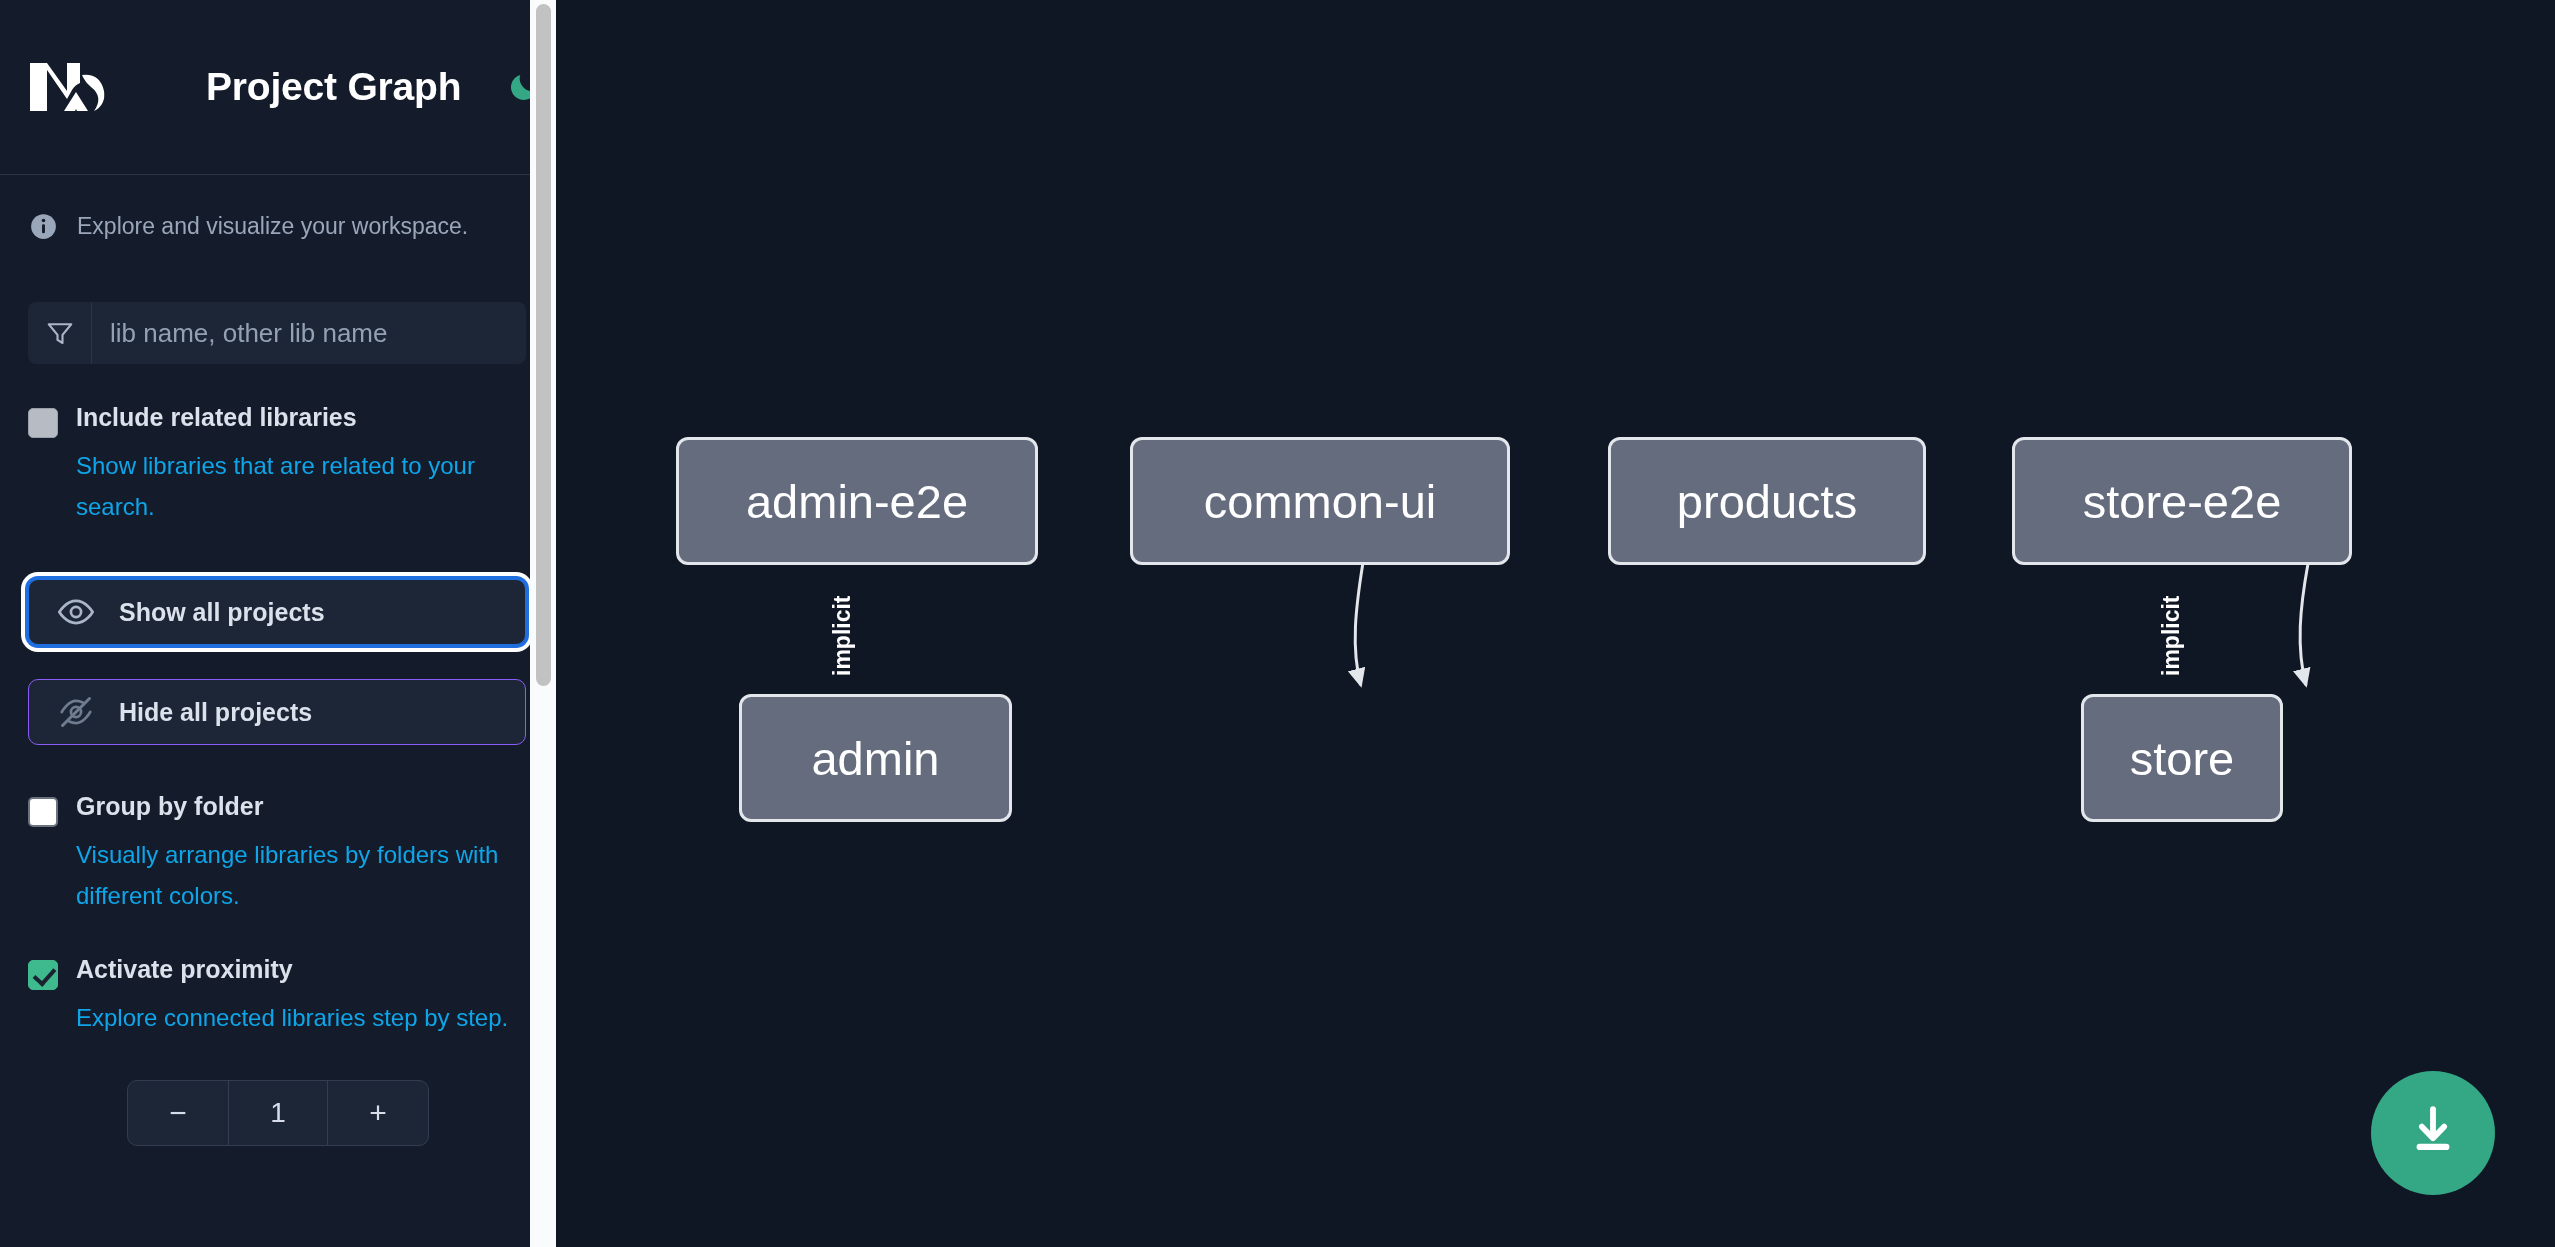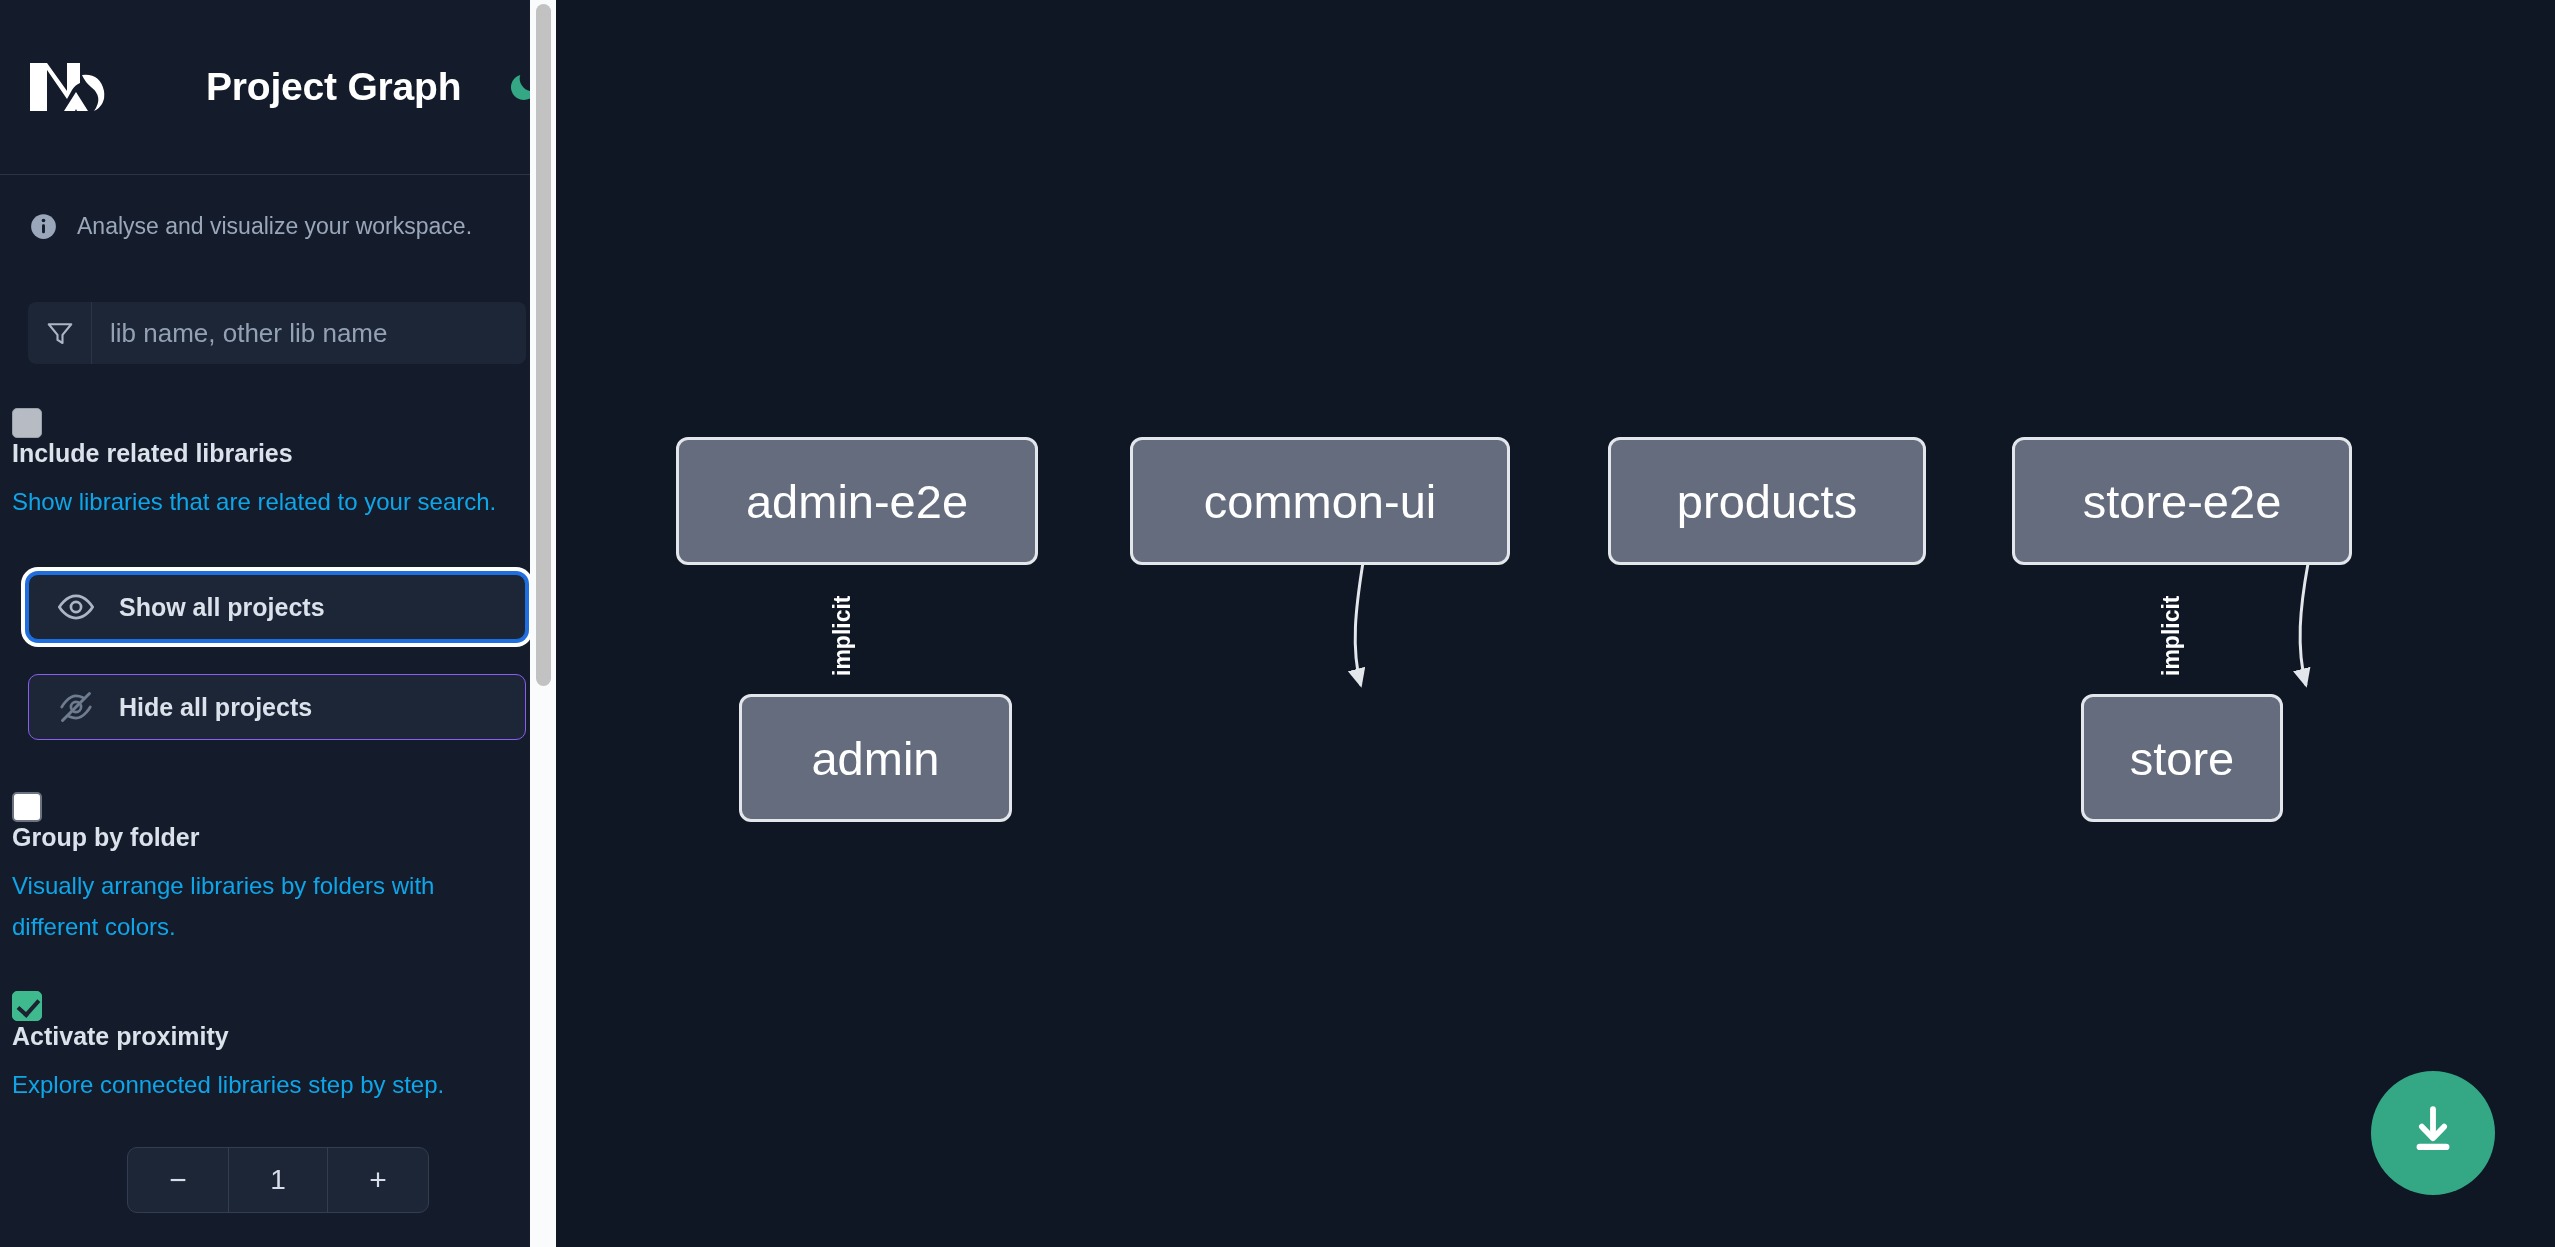--- a/index.html
+++ b/index.html
@@ -69,21 +69,21 @@
   .search-input {
     flex: 1; height: 62px;
     background: transparent; border: 0; outline: none;
     color: #cdd6e3; font-size: 26px;
     font-family: "Liberation Sans", sans-serif;
     padding: 0 18px;
   }
   .search-input::placeholder { color: #93a1b5; }
 
   
-  .check-block { display: flex; padding: 0 30px 0 12px; margin-top: 38px; flex-direction: column; }
+  .check-block { display: flex; padding: 0 30px 0 28px; margin-top: 38px; }
   .check-block.tight { margin-top: 46px; }
   .cb {
     flex: 0 0 30px; width: 30px; height: 30px;
     border-radius: 5px; margin-top: 6px; margin-right: 18px;
     position: relative; cursor: pointer;
   }
   .cb-disabled { background: #b7bcc4; border: 1px solid #9aa0aa; }
   .cb-empty    { background: #ffffff; border: 2px solid #6b7280; }
   .cb-checked  { background: #3fba8f; border: 1px solid #3fba8f; }
   .cb-checked::after {
@@ -206,21 +206,21 @@
     <div id="sidebar-body">
 
       <div class="tagline-row">
         <span class="info-icon">
           <svg viewBox="0 0 24 24" width="27" height="27" aria-hidden="true">
             <circle cx="12" cy="12" r="11" fill="#9aa7ba"></circle>
             <rect x="10.7" y="10" width="2.6" height="8" rx="1.1" fill="#141c2b"></rect>
             <circle cx="12" cy="6.6" r="1.6" fill="#141c2b"></circle>
           </svg>
         </span>
-        <span class="tagline-text">Analyse and visualize your workspace.</span>
+        <span class="tagline-text">Explore and visualize your workspace.</span>
       </div>
 
       <div class="search-wrap">
         <span class="search-icon-box">
           <svg viewBox="0 0 24 24" width="30" height="30" aria-hidden="true">
             <path d="M3 5 h18 l-7 8.5 V20 l-4 -2.5 V13.5 Z" fill="none" stroke="#aab6c8" stroke-width="1.7" stroke-linejoin="round"></path>
           </svg>
         </span>
         <input class="search-input" type="text" placeholder="lib name, other lib name" style="">
       </div>

